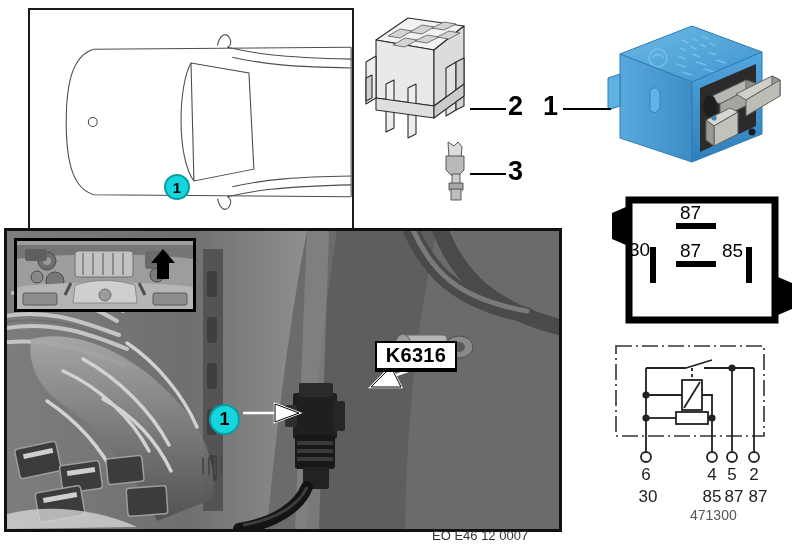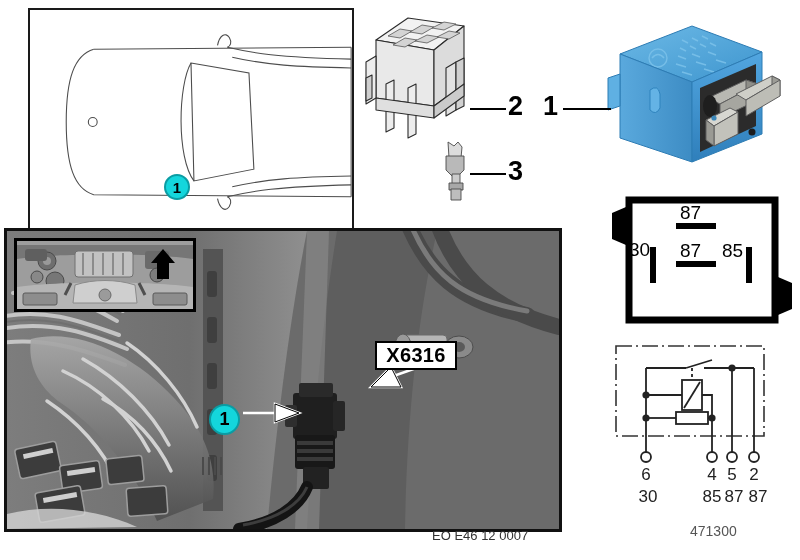--- a/index.html
+++ b/index.html
@@ -56,21 +56,21 @@
 
   
   #kx-label{left:375px;top:341px;width:82px;border:2px solid #000;
             background:#fff;box-sizing:border-box;}
   #kx-label div{font-size:20px;font-weight:bold;text-align:center;
                 padding:1px 4px;letter-spacing:.3px;}
   #kx-label .top{border-bottom:2px solid #000;}
 
   
   #caption-eo{left:432px;top:528px;font-size:13px;font-weight:normal;color:#333;}
-  #caption-id{left:690px;top:523px;font-size:14px;color:#555;}
+  #caption-id{left:690px;top:507px;font-size:14px;color:#555;}
 </style>
 </head>
 <body>
 
 <div class="abs" id="car-panel">
   <svg id="car-svg" viewBox="0 0 326 228">
     <g fill="none" stroke="#4d4d4d" stroke-width="1.1">
 
       <path d="M64 40 C 44 46 36 70 36 114 C 36 158 44 182 64 188 L 326 190"></path>
       <path d="M64 40 L 326 38"></path>
@@ -450,17 +450,17 @@
 
     <g fill="#000">
       <polygon points="146,8 158,22 152,22 152,38 140,38 140,22 134,22"></polygon>
     </g>
   </svg>
 </div>
 
 <div class="abs badge" id="badge-photo">1</div>
 
 <div class="abs" id="kx-label">
-  <div>X6316</div>
+  <div class="top">K6316</div>
 </div>
 
 <div class="abs" id="caption-eo">EO E46 12 0007</div>
 <div class="abs" id="caption-id">471300</div>
 
 </body></html>

